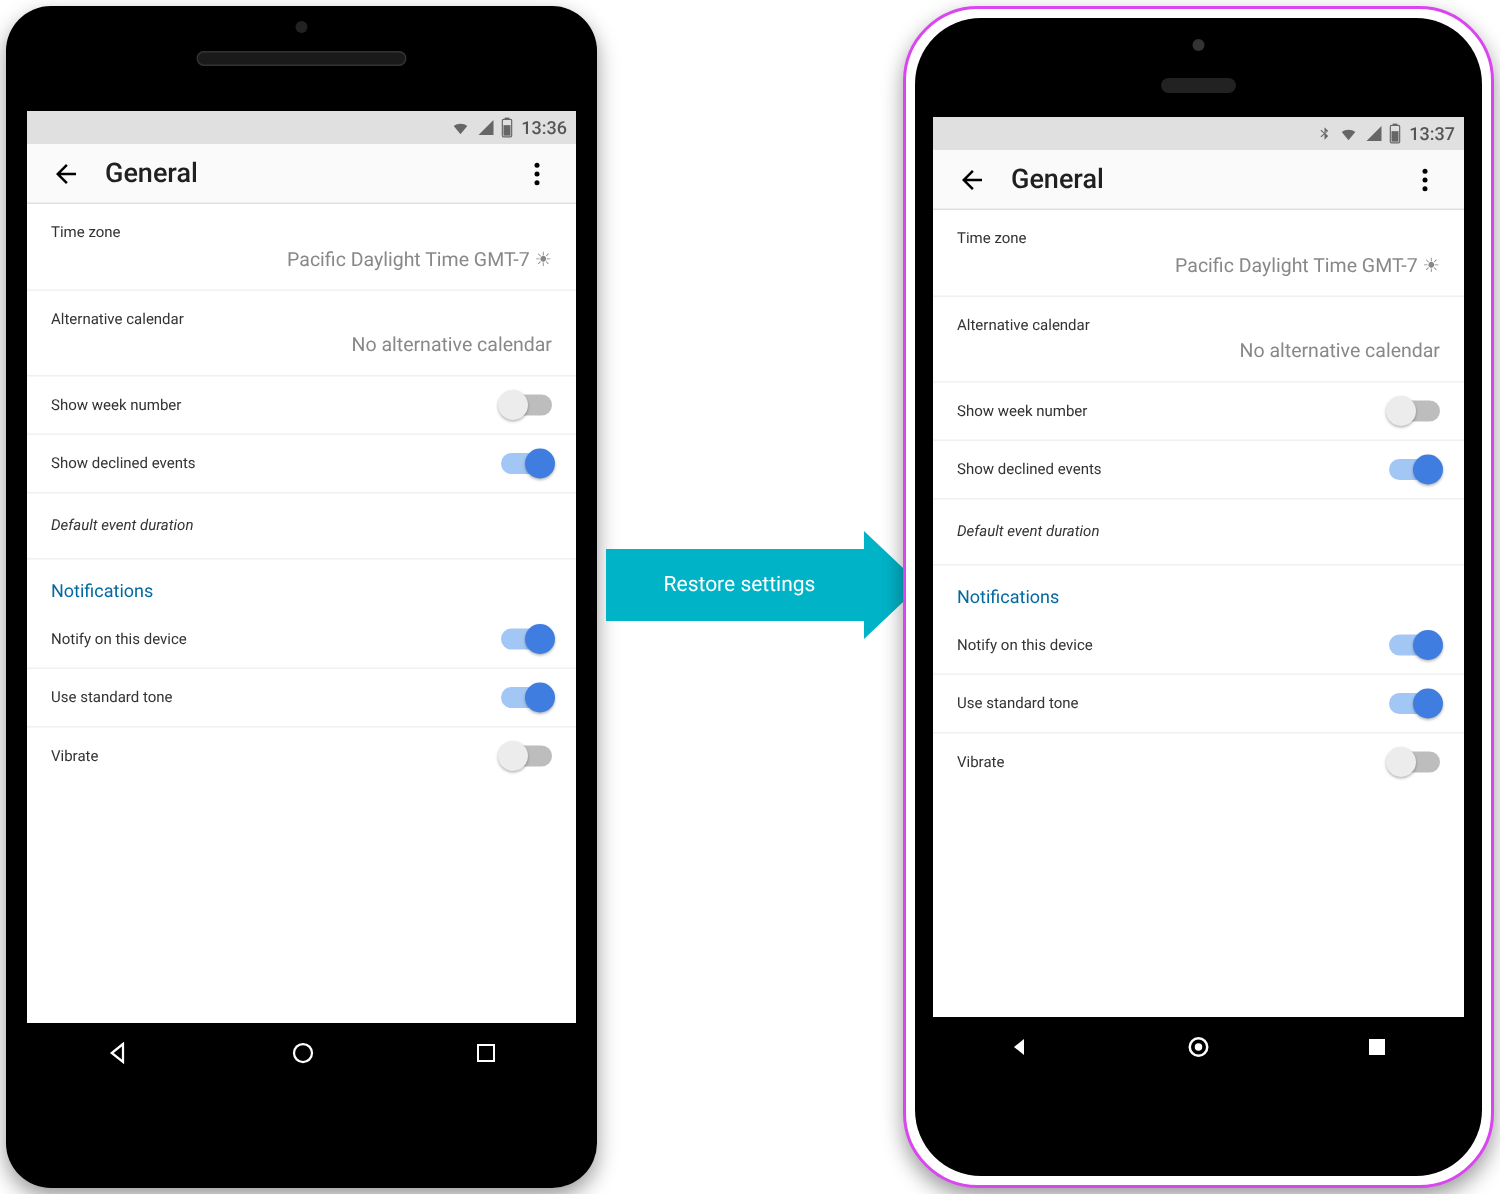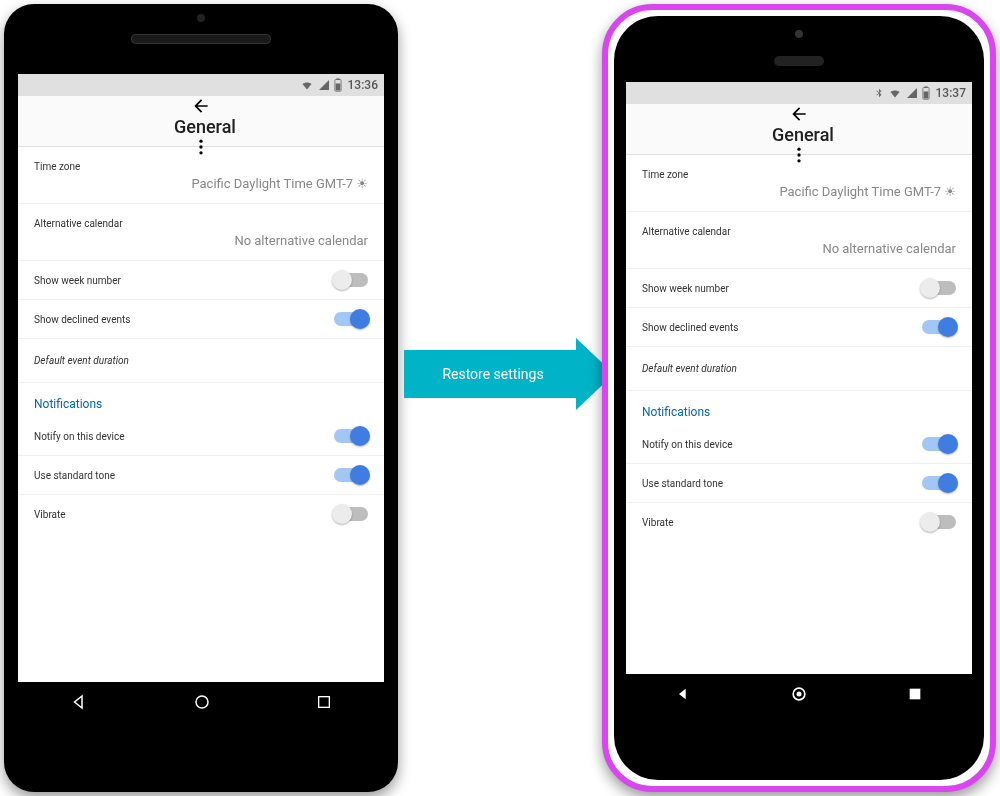--- a/index.html
+++ b/index.html
@@ -12,21 +12,21 @@
   }
 
   
   .phone {
     position: absolute;
     background: #000;
     border-radius: 36px;
     box-shadow: 0 6px 14px rgba(0,0,0,0.4);
   }
   .phone-left { left: 4px; top: 4px; width: 394px; height: 788px; border-radius: 30px; }
-  .phone-right { left: 602px; top: 4px; width: 394px; height: 788px; border-radius: 50px; background:#fff; border:6px solid #d946ef; padding:6px; }
+  .phone-right { left: 602px; top: 4px; width: 394px; height: 788px; border-radius: 50px; background:#fff; border:2px solid #d946ef; padding:6px; }
   .phone-right .frame-inner { background:#000; width:100%; height:100%; border-radius:44px; position:relative; }
 
   .earpiece-bar {
     position:absolute; left:50%; transform:translateX(-50%);
     top: 30px;
     width: 140px; height: 10px;
     border-radius: 5px;
     background: #1a1a1a;
     box-shadow: inset 0 0 0 1px #333;
   }
@@ -55,26 +55,25 @@
     background:#e0e0e0;
     display:flex; justify-content:flex-end; align-items:center;
     padding:0 6px; gap:4px;
     font-size:12px; color:#555;
   }
   .status-bar .icon { display:inline-flex; }
   .clock { font-weight:500; margin-left:2px; }
 
   
   .app-bar {
-    height:51px;
+    height:40px;
     display:flex; align-items:center;
     padding:0 8px;
     border-bottom:1px solid #e0e0e0;
     background:#fafafa;
-    flex-direction:column;
   }
   .app-bar .back, .app-bar .menu { width:36px; height:36px; display:flex; align-items:center; justify-content:center; }
   .app-bar .title { flex:1; font-size:18px; font-weight:500; color:#202020; padding-left:8px; }
 
   
   .list { overflow:hidden; }
   .row {
     padding: 12px 16px;
     display:flex; align-items:center;
     border-bottom:1px solid #f0f0f0;
@@ -108,21 +107,21 @@
   
   .android-nav {
     position:absolute; bottom:0; left:0; right:0; height:40px;
     background:#000;
     display:flex; justify-content:space-around; align-items:center;
   }
 
   
   .transfer-arrow {
     position:absolute;
-    left:404px; top:344px;
+    left:404px; top:360px;
     width:210px; height:60px;
     display:flex; align-items:center;
   }
   .transfer-arrow .shaft {
     flex:1; height:48px; background:#00b3c7;
     display:flex; align-items:center; justify-content:center;
     color:#fff; font-size:14px; padding-left:6px;
   }
   .transfer-arrow .head {
     width:0; height:0;

